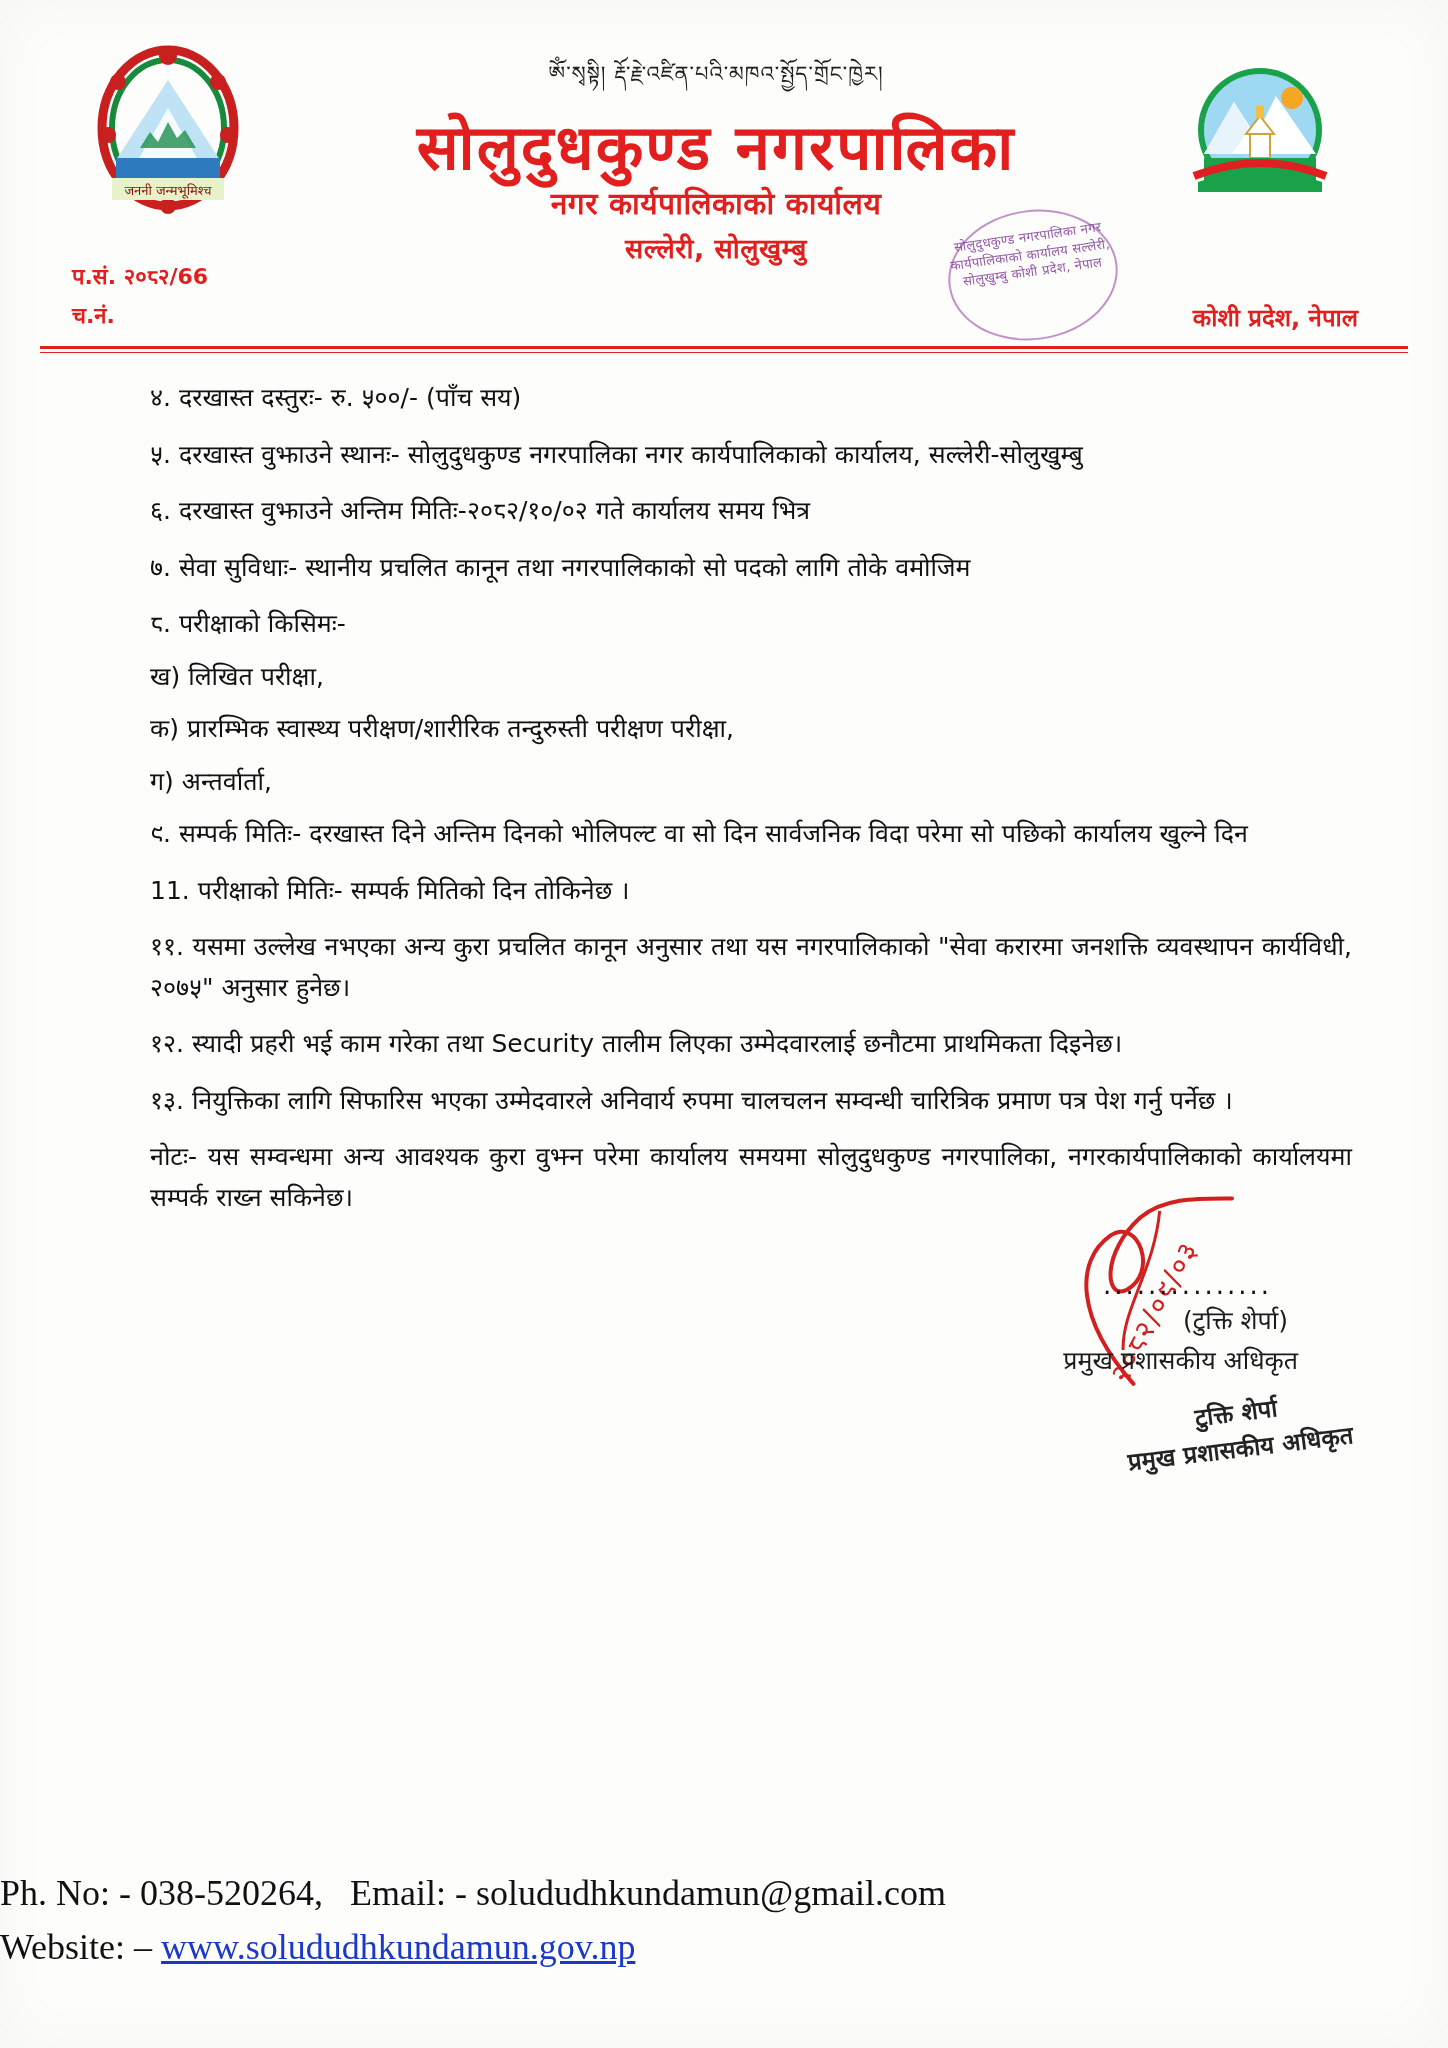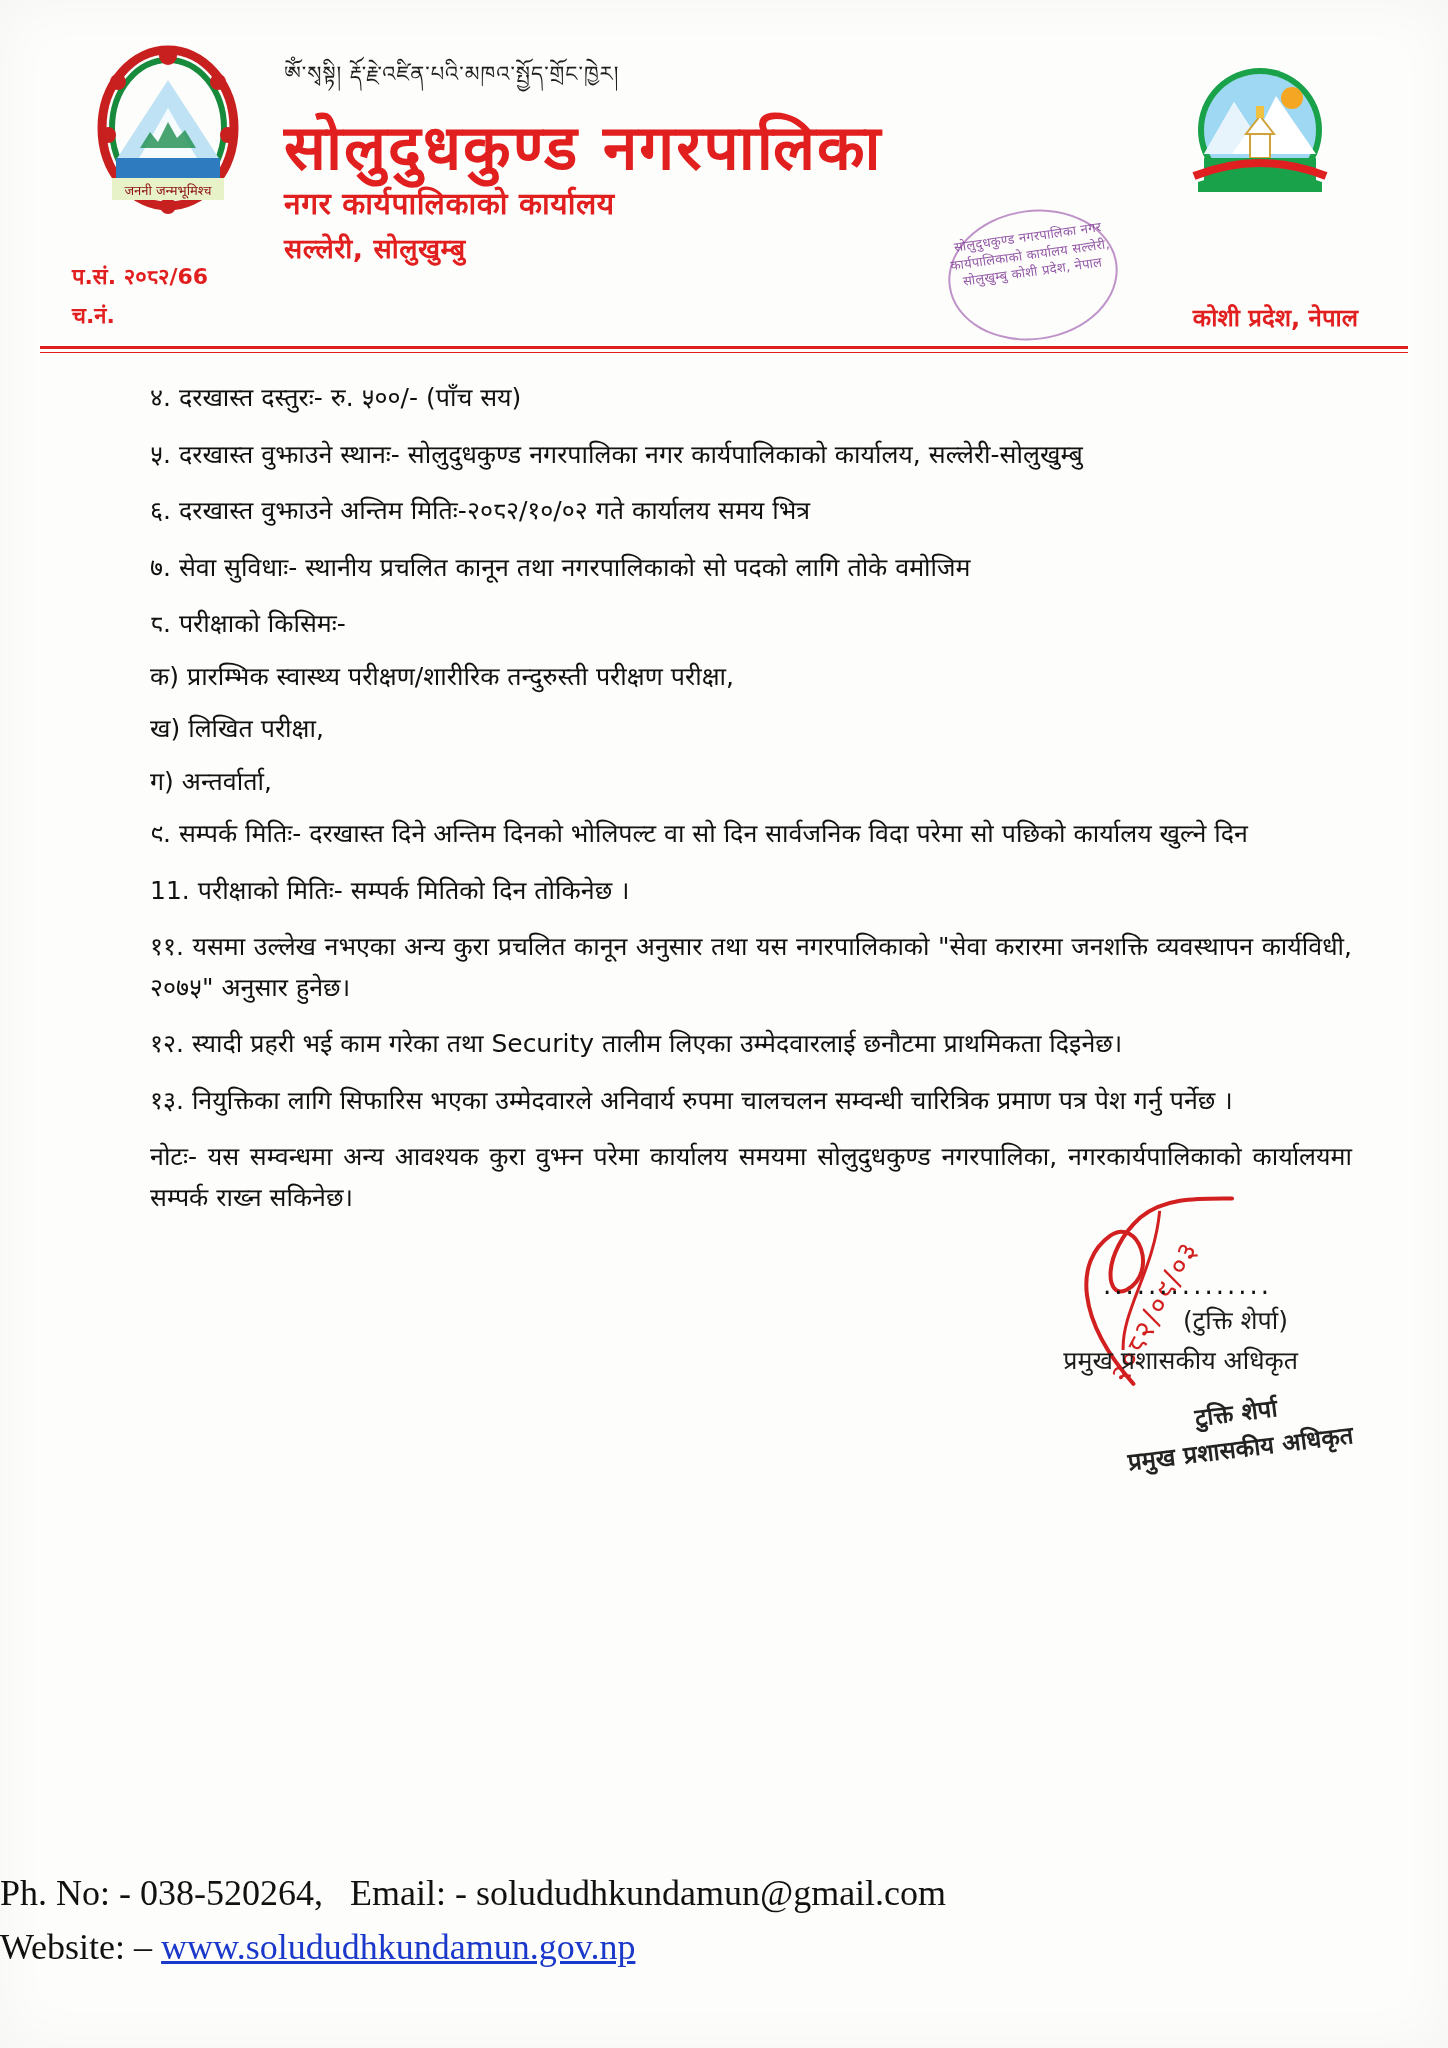--- a/index.html
+++ b/index.html
@@ -41,21 +41,21 @@
     top: 58px;
     width: 160px;
     height: 150px;
   }
 
   .head-center {
     position: absolute;
     left: 284px;
     right: 300px;
     top: 50px;
-    text-align: left;
+    text-align: center;
     color: #e22020;
   }
   .tibetan-line {
     font-size: 21px;
     letter-spacing: 1px;
     color: #1d1d1d;
     margin-bottom: 4px;
     font-family: "DejaVu Sans", sans-serif;
   }
   .muni-name {
@@ -302,22 +302,22 @@
     <div class="rule"></div>
     <div class="rule thin"></div>
   </div>
 
   <div class="body-text">
     <p class="hang">४. दरखास्त दस्तुरः- रु. ५००/- (पाँच सय)</p>
     <p class="hang">५. दरखास्त वुझाउने स्थानः- सोलुदुधकुण्ड नगरपालिका नगर कार्यपालिकाको कार्यालय, सल्लेरी-सोलुखुम्बु</p>
     <p class="hang">६. दरखास्त वुझाउने अन्तिम मितिः-२०८२/१०/०२ गते कार्यालय समय भित्र</p>
     <p class="hang">७. सेवा सुविधाः- स्थानीय प्रचलित कानून तथा नगरपालिकाको सो पदको लागि तोके वमोजिम</p>
     <p class="hang tight">८. परीक्षाको किसिमः-</p>
+    <p class="hang tight">ख) लिखित परीक्षा,</p>
     <p class="hang tight">क) प्रारम्भिक स्वास्थ्य परीक्षण/शारीरिक तन्दुरुस्ती परीक्षण परीक्षा,</p>
-    <p class="hang tight">ख) लिखित परीक्षा,</p>
     <p class="hang tight">ग) अन्तर्वार्ता,</p>
     <p class="hang">९. सम्पर्क मितिः- दरखास्त दिने अन्तिम  दिनको भोलिपल्ट वा सो दिन सार्वजनिक विदा परेमा सो पछिको कार्यालय खुल्ने दिन</p>
     <p class="hang">11. परीक्षाको मितिः- सम्पर्क मितिको दिन तोकिनेछ ।</p>
     <p class="hang">११. यसमा उल्लेख नभएका अन्य कुरा प्रचलित कानून अनुसार तथा यस नगरपालिकाको "सेवा करारमा जनशक्ति व्यवस्थापन कार्यविधी, २०७५" अनुसार हुनेछ।</p>
     <p class="hang">१२. स्यादी प्रहरी भई काम गरेका तथा Security तालीम लिएका उम्मेदवारलाई छनौटमा प्राथमिकता दिइनेछ।</p>
     <p class="hang">१३. नियुक्तिका लागि सिफारिस भएका उम्मेदवारले अनिवार्य रुपमा चालचलन सम्वन्धी चारित्रिक प्रमाण पत्र पेश गर्नु पर्नेछ ।</p>
     <p class="hang">नोटः- यस सम्वन्धमा अन्य आवश्यक कुरा वुझ्न परेमा कार्यालय समयमा सोलुदुधकुण्ड नगरपालिका, नगरकार्यपालिकाको कार्यालयमा सम्पर्क राख्न सकिनेछ।</p>
   </div>
 
   <div class="signature-scribble">

